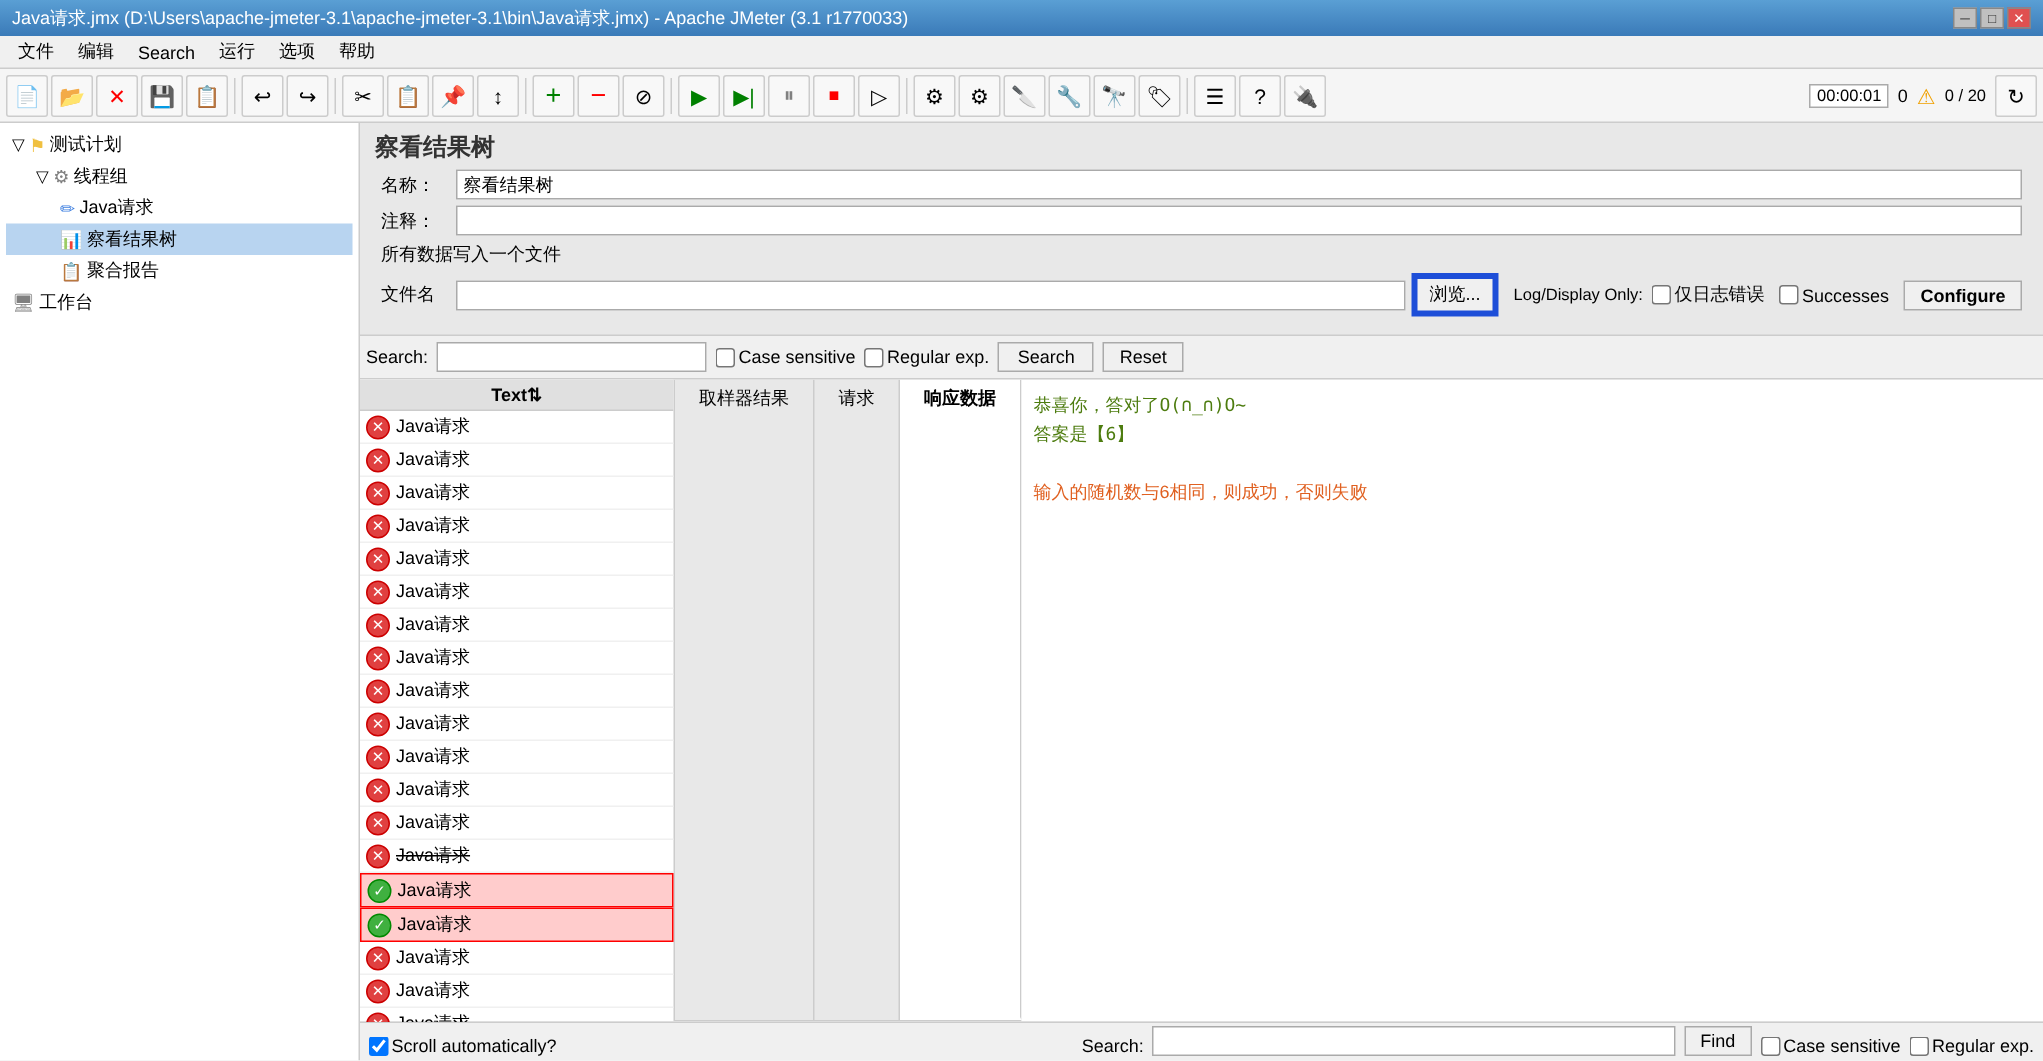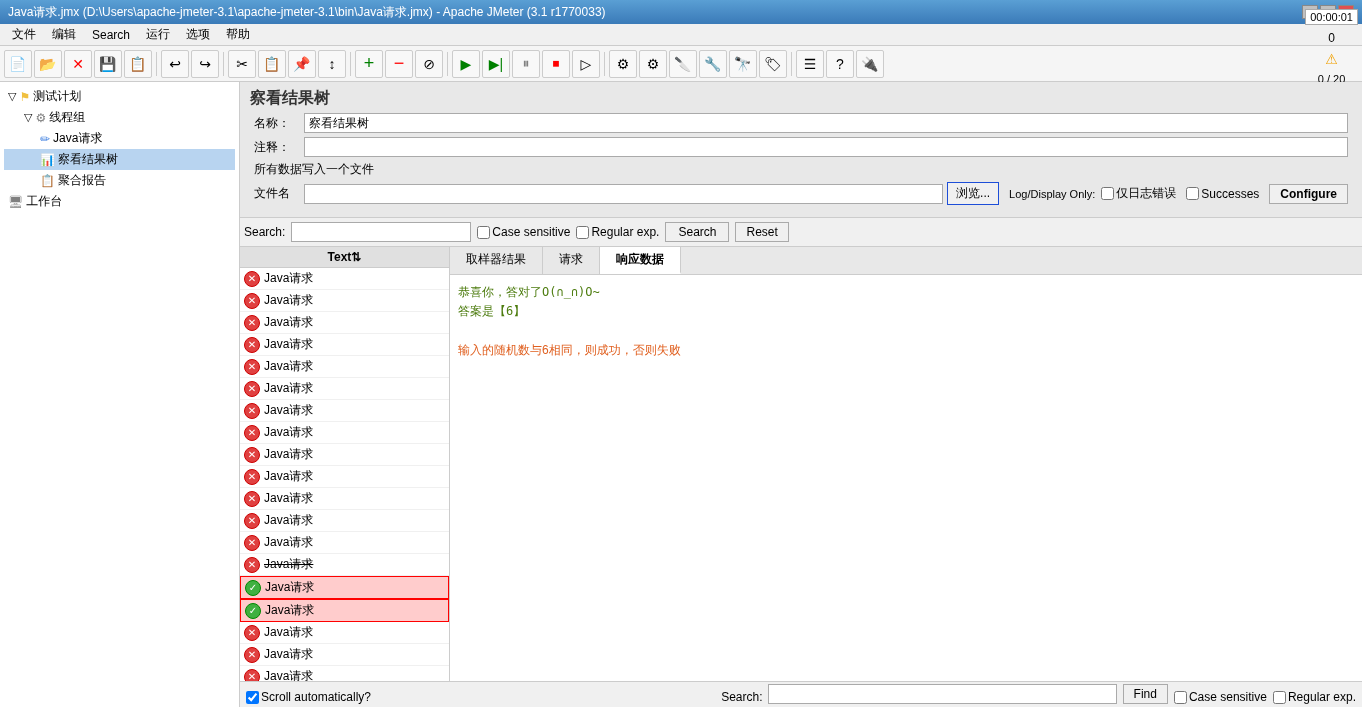--- a/index.html
+++ b/index.html
@@ -60,21 +60,20 @@
       font-size: 14px;
       border-radius: 2px;
     }
     .tb-sep { width: 1px; height: 24px; background: #ccc; margin: 0 2px; }
     #toolbar-right {
       margin-left: auto;
       display: flex;
       align-items: center;
       gap: 6px;
       font-size: 11px;
-      flex-direction: column;
     }
     .timer-display { font-size: 11px; background: white; border: 1px solid #aaa; padding: 1px 4px; }
     .warn-icon { color: #f0a000; font-size: 14px; }
     .counter { font-size: 11px; }
 
     
     #main-layout {
       display: flex;
       height: calc(707px - 24px - 22px - 36px);
     }
@@ -139,21 +138,21 @@
       display: flex;
       align-items: center;
       margin-bottom: 6px;
       padding: 0 4px;
     }
     .file-label { width: 50px; font-size: 12px; }
     .file-input { flex: 1; border: 1px solid #aaa; padding: 2px 4px; font-size: 12px; background: white; }
     .browse-btn {
       margin-left: 4px;
       padding: 2px 8px;
-      border: 1px solid #1d4ed8;
+      border: 4px solid #1d4ed8;
       background: #f0f0f0;
       cursor: pointer;
       font-size: 12px;
     }
     .configure-btn {
       margin-left: auto;
       padding: 2px 10px;
       border: 1px solid #aaa;
       background: #f0f0f0;
       cursor: pointer;
@@ -233,21 +232,21 @@
     }
     .result-item.highlighted { background: #ffcccc; border: 1px solid red; }
     .result-icon { width: 16px; height: 16px; margin-right: 4px; border-radius: 50%; display: flex; align-items: center; justify-content: center; font-size: 10px; flex-shrink: 0; }
     .icon-fail { background: #e04040; color: white; border: 1px solid #c00; }
     .icon-success { background: #40b040; color: white; border: 1px solid #080; }
 
     
     #detail-panel {
       flex: 1;
       display: flex;
-      flex-direction: column;
+      flex-direction: row;
       overflow: hidden;
       justify-content: space-between;
     }
     .detail-tabs {
       display: flex;
       background: #e8e8e8;
       border-bottom: 1px solid #ccc;
     }
     .detail-tab {
       padding: 4px 16px;

